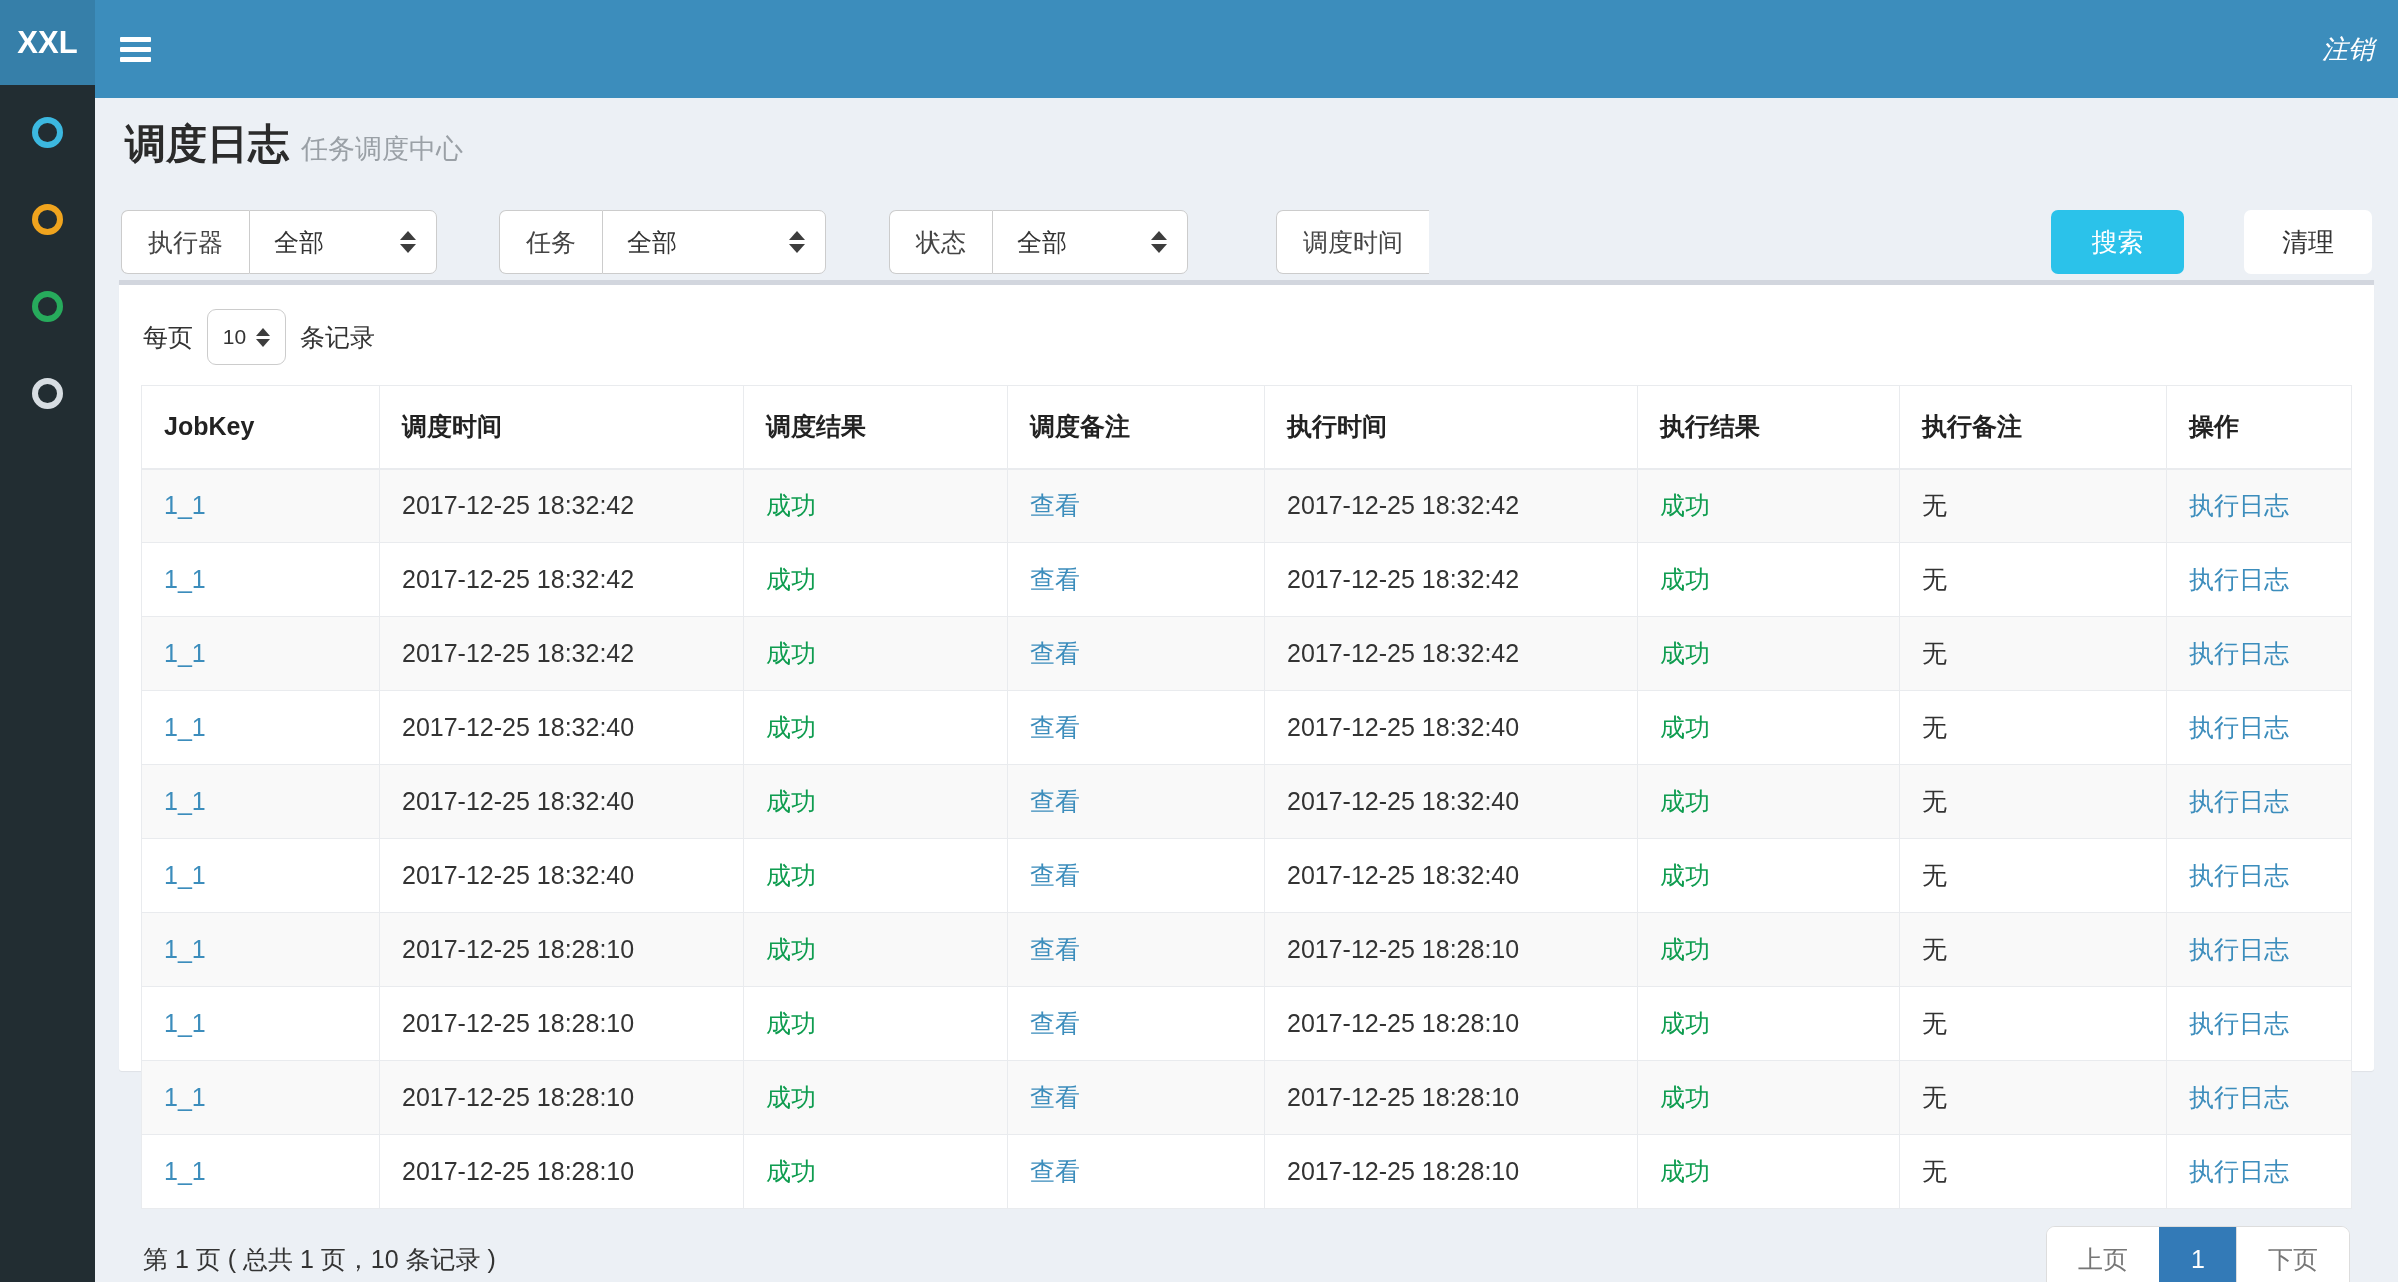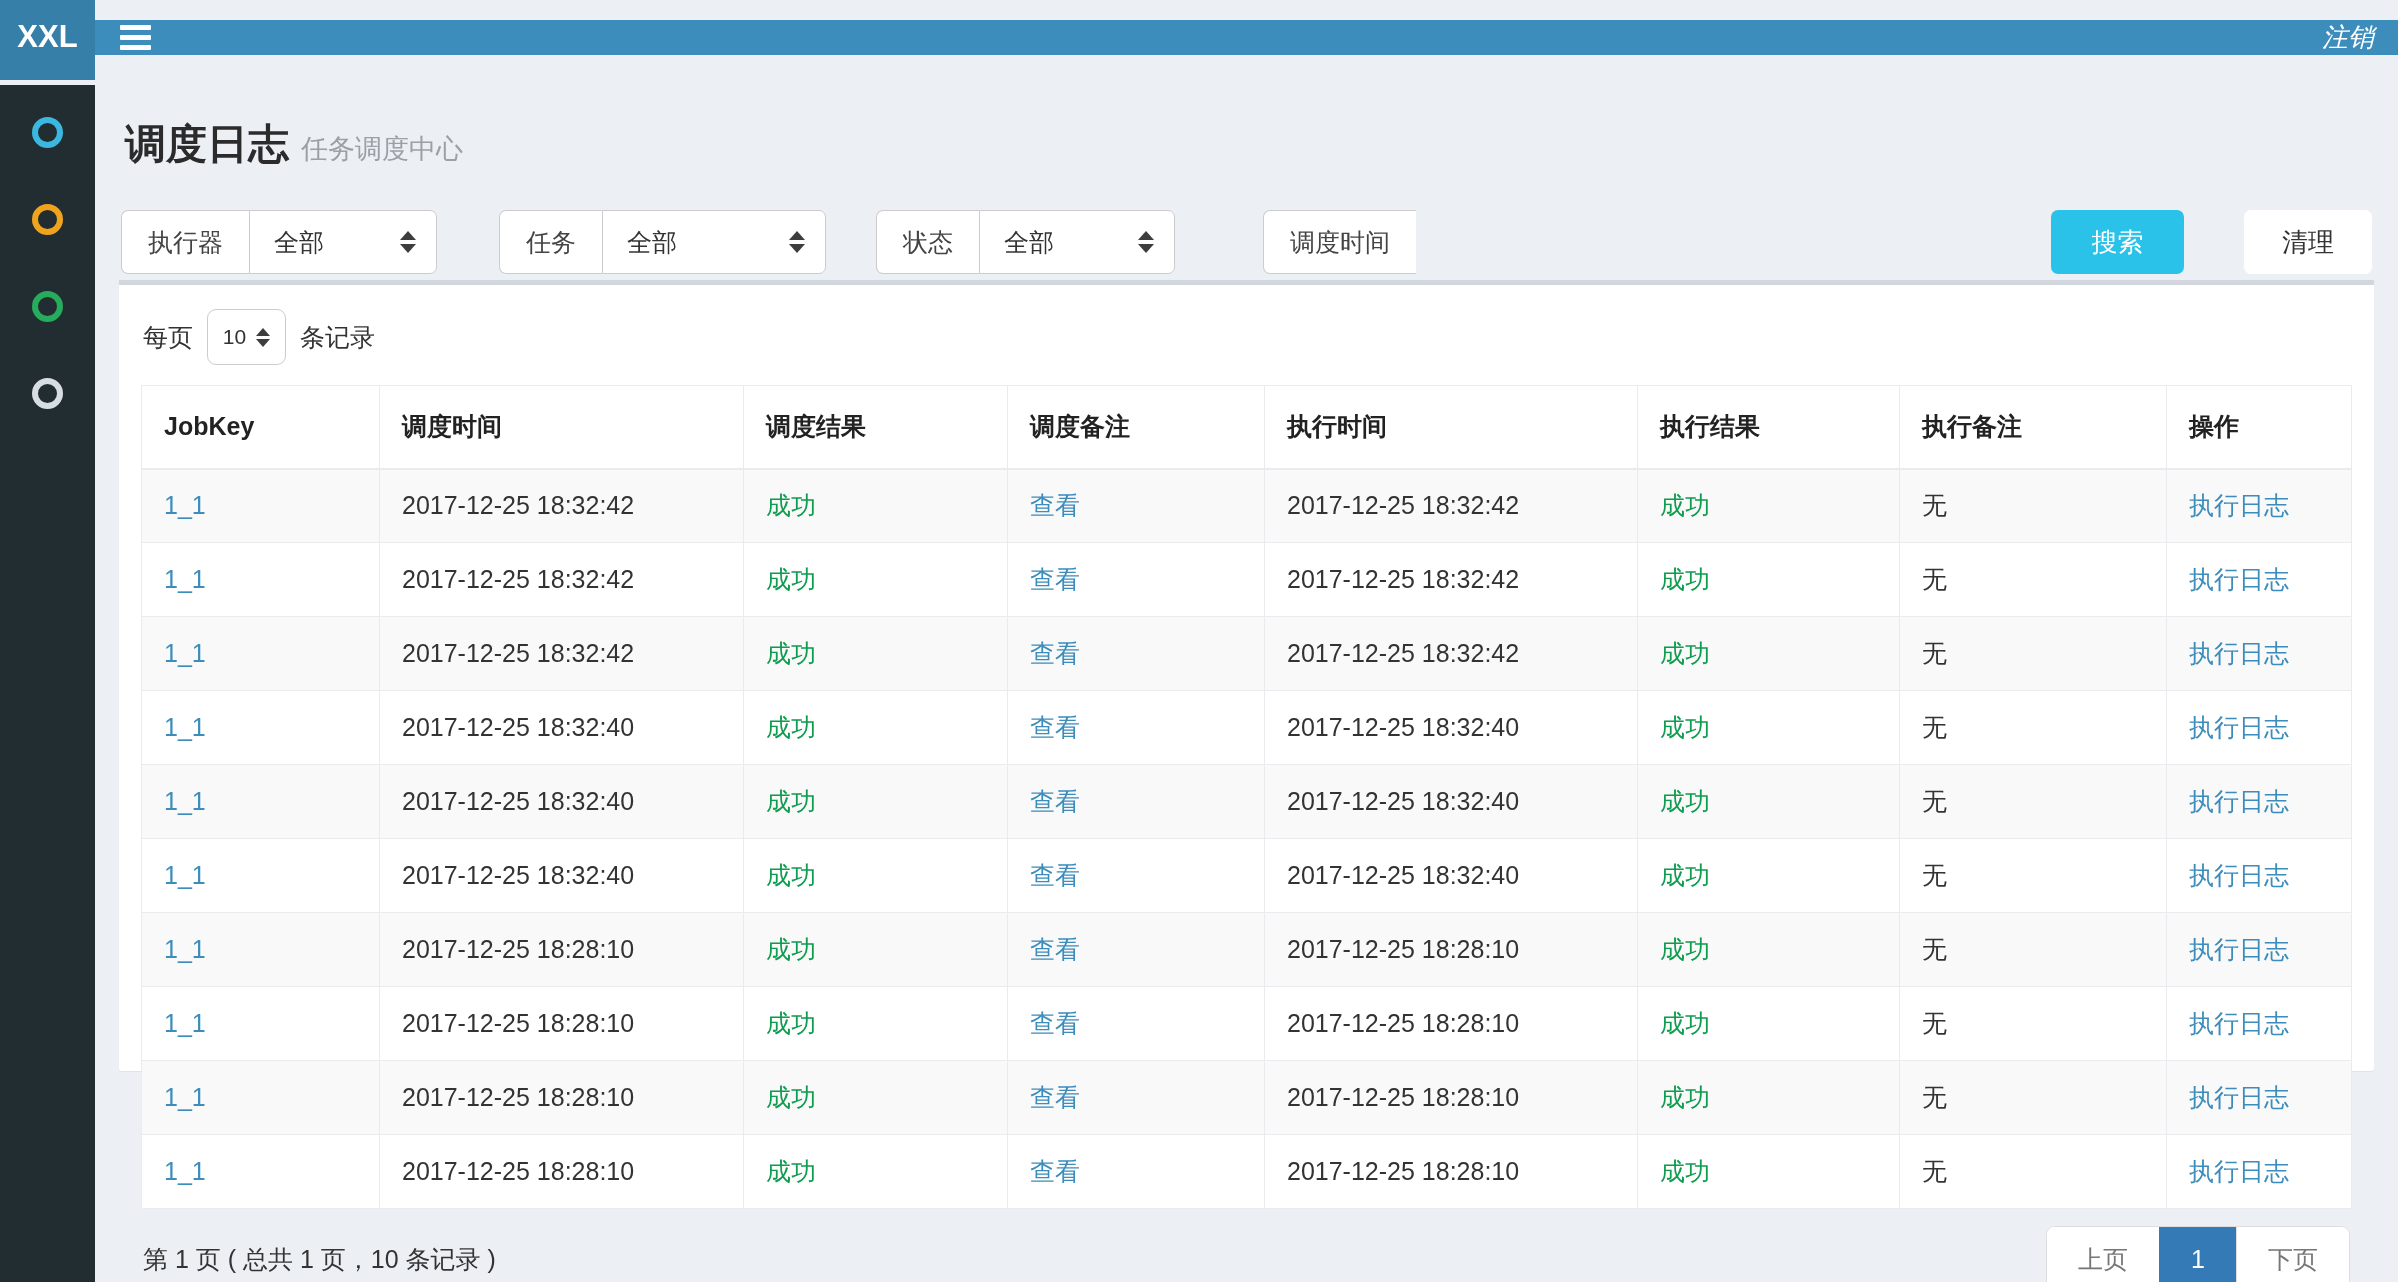--- a/index.html
+++ b/index.html
@@ -4,21 +4,21 @@
 <style>
   * { box-sizing: border-box; margin: 0; padding: 0; }
   html,body { width: 2398px; height: 1282px; overflow: hidden; }
   body {
     font-family: "Liberation Sans", "DejaVu Sans", sans-serif;
     background: #ecf0f5;
     color: #333;
     position: relative;
   }
   
-  .navbar { display: flex; height: 74px; width: 100%; align-items: center; }
+  .navbar { display: flex; height: 98px; width: 100%; }
   .logo {
     width: 95px; height: 85px; background: #367fa9;
     color: #fff; font-weight: bold; font-size: 31px;
     display: flex; align-items: center; justify-content: center;
     flex: 0 0 auto; cursor: pointer;
   }
   .navbar-rest {
     flex: 1; background: #3c8dbc; display: flex; align-items: center; font-style: italic;
   }
   .hamburger {
@@ -85,21 +85,21 @@
   .ig-input {
     background: #eee; border: 1px solid #ccc; border-radius: 0 7px 7px 0;
     display: flex; align-items: center; padding: 0 22px;
     font-size: 25px; color: #3f3f3f; white-space: nowrap;
   }
   .w-exec-sel   { width: 188px; }
   .w-job-sel    { width: 224px; }
   .w-status-sel { width: 196px; }
   .w-time-input { width: 515px; }
   .g-gap1 { margin-right: 62px; }
-  .g-gap2 { margin-right: 50px; }
+  .g-gap2 { margin-right: 63px; }
   .g-gap3 { margin-right: 88px; }
   .btn {
     border: none; border-radius: 7px; font-size: 26px;
     display: flex; align-items: center; justify-content: center; cursor: pointer;
     font-family: inherit;
   }
   .btn-search { margin-left: auto; width: 133px; background: #2bc2ea; color: #fff; }
   .btn-clean  { margin-left: 60px; width: 128px; background: #fff; color: #333; }
   
   .box {

